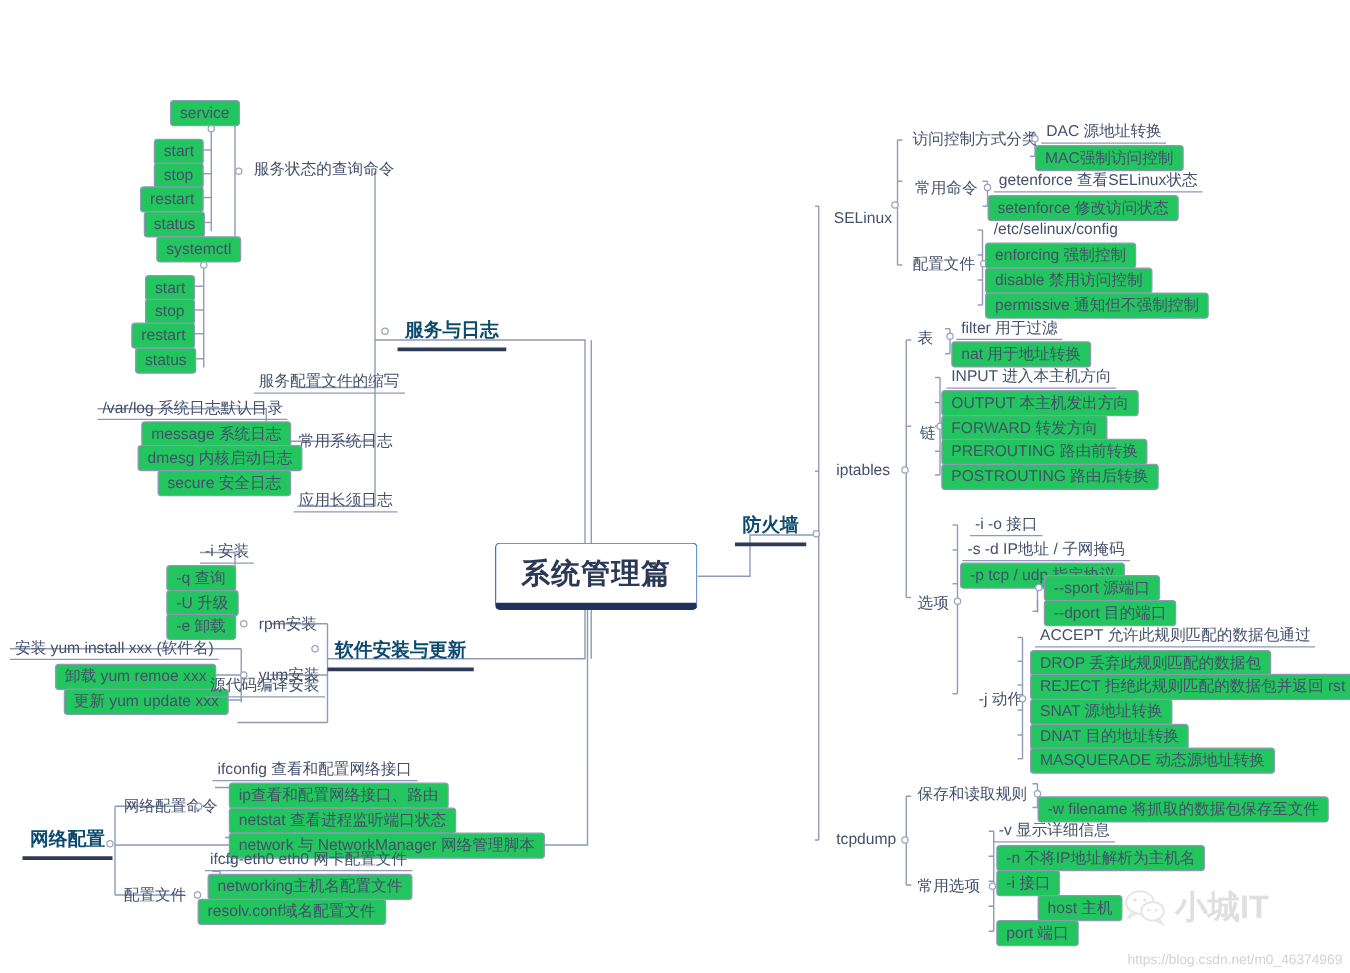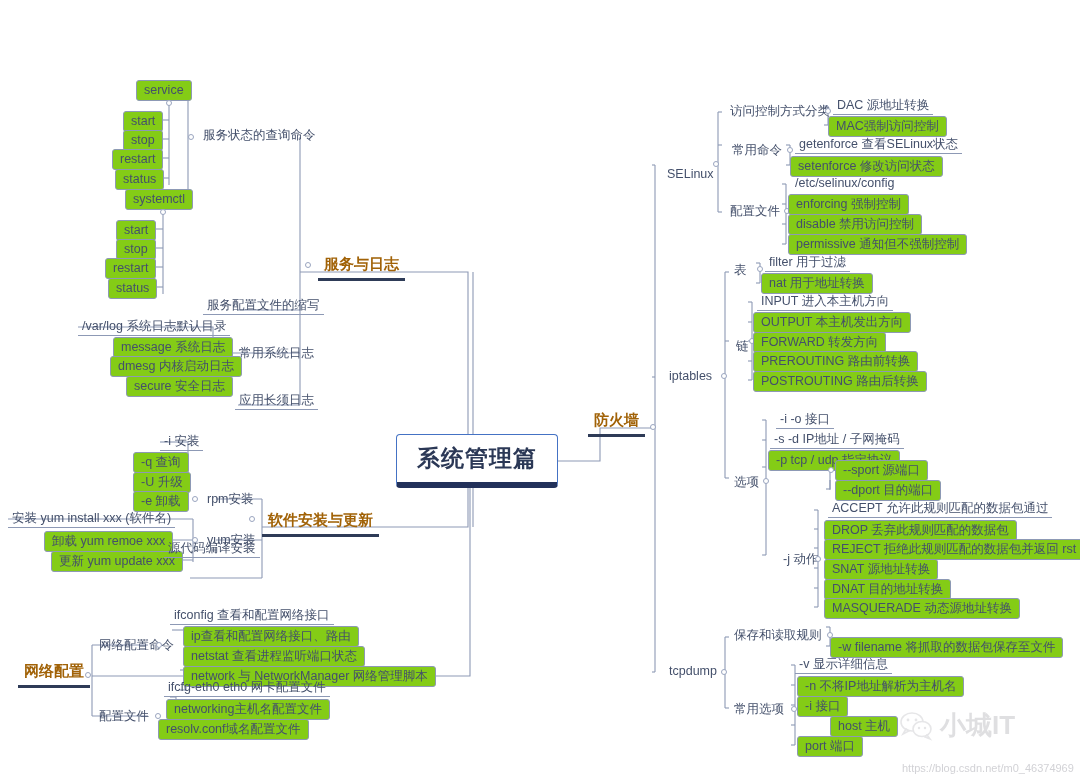--- a/index.html
+++ b/index.html
@@ -23,31 +23,31 @@
   
   .n-under{
     padding:1px 4px 2px 4px;
     border-bottom:1.1px solid #8d99b5;
   }
   
   .n-box{
     padding:2px 7px 3px 7px;
     border:1.1px solid #8d99b5;
     border-radius:3px;
-    background:#84cc16;
+    background:#22c55e;
   }
   
   .n-plain{padding:1px 3px;}
 
   
   .branch{
     position:absolute;
     font-size:15px;
     font-weight:bold;
-    color:#a16207;
+    color:#0c4a6e;
     white-space:nowrap;
     padding:2px 6px 4px 6px;
     border-bottom:3.2px solid #2e3b57;
     box-sizing:border-box;
   }
 
   
   .root{
     position:absolute;
     border:1.6px solid #4472c4;

